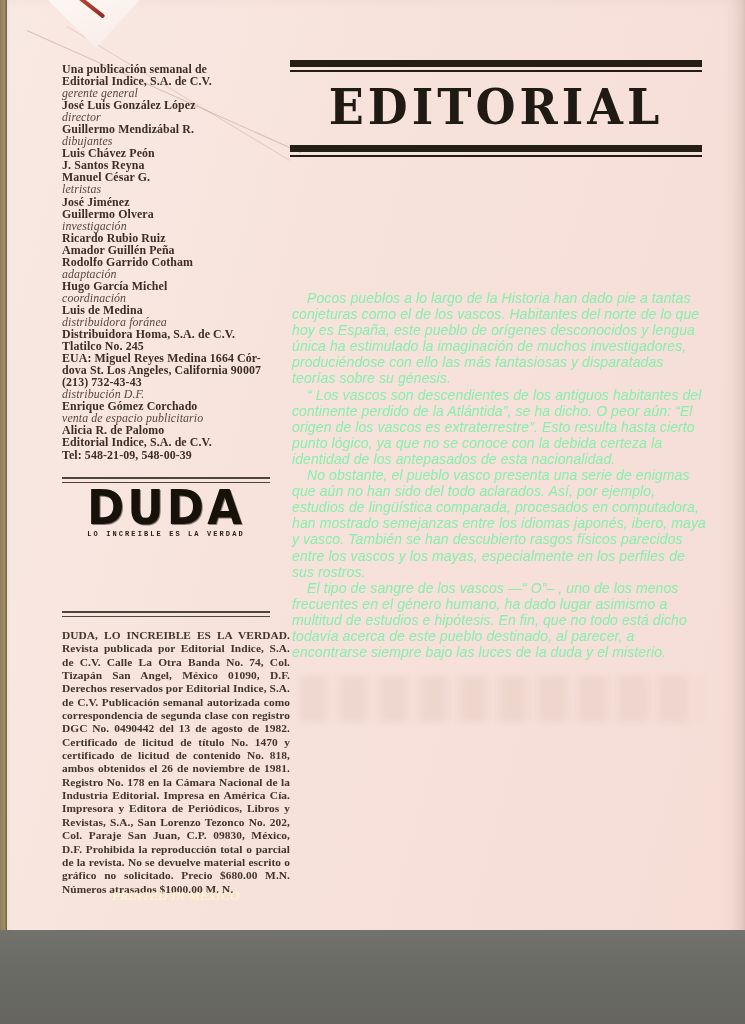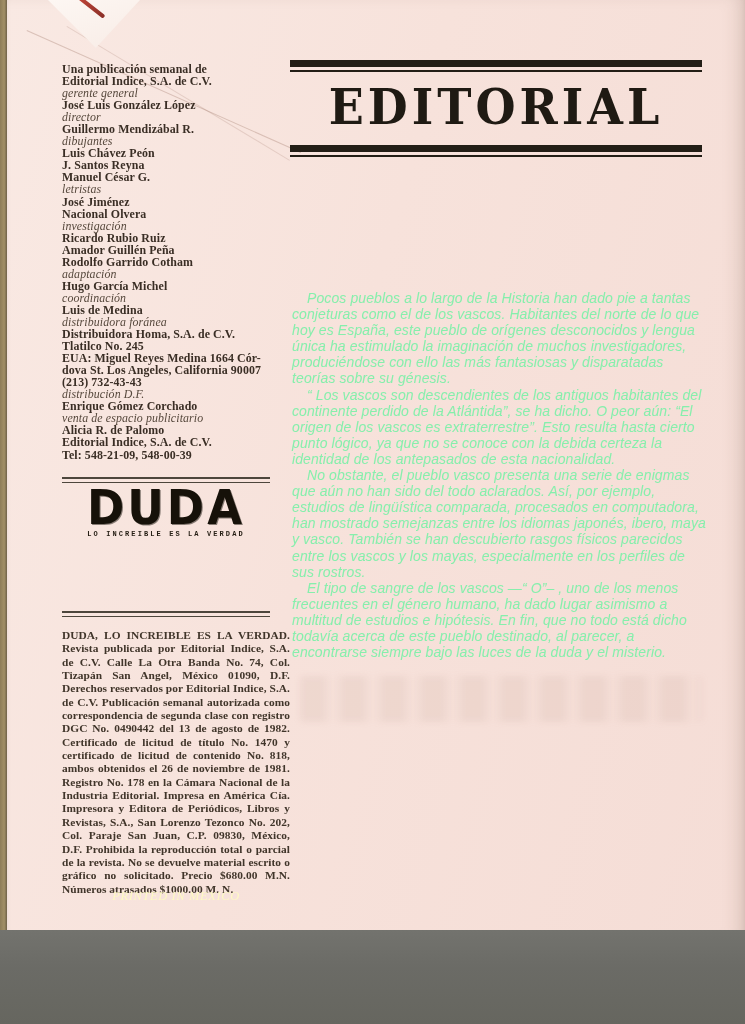--- a/index.html
+++ b/index.html
@@ -152,21 +152,21 @@
     <div class="b">Luis Chávez Peón</div>
 
     <div class="b">J. Santos Reyna</div>
 
     <div class="b">Manuel César G.</div>
 
     <div class="i">letristas</div>
 
     <div class="b">José Jiménez</div>
 
-    <div class="b">Nacional Olvera</div>
+    <div class="b">Guillermo Olvera</div>
 
     <div class="i">investigación</div>
 
     <div class="b">Ricardo Rubio Ruiz</div>
 
     <div class="b">Amador Guillén Peña</div>
 
     <div class="b">Rodolfo Garrido Cotham</div>
 
     <div class="i">adaptación</div>

